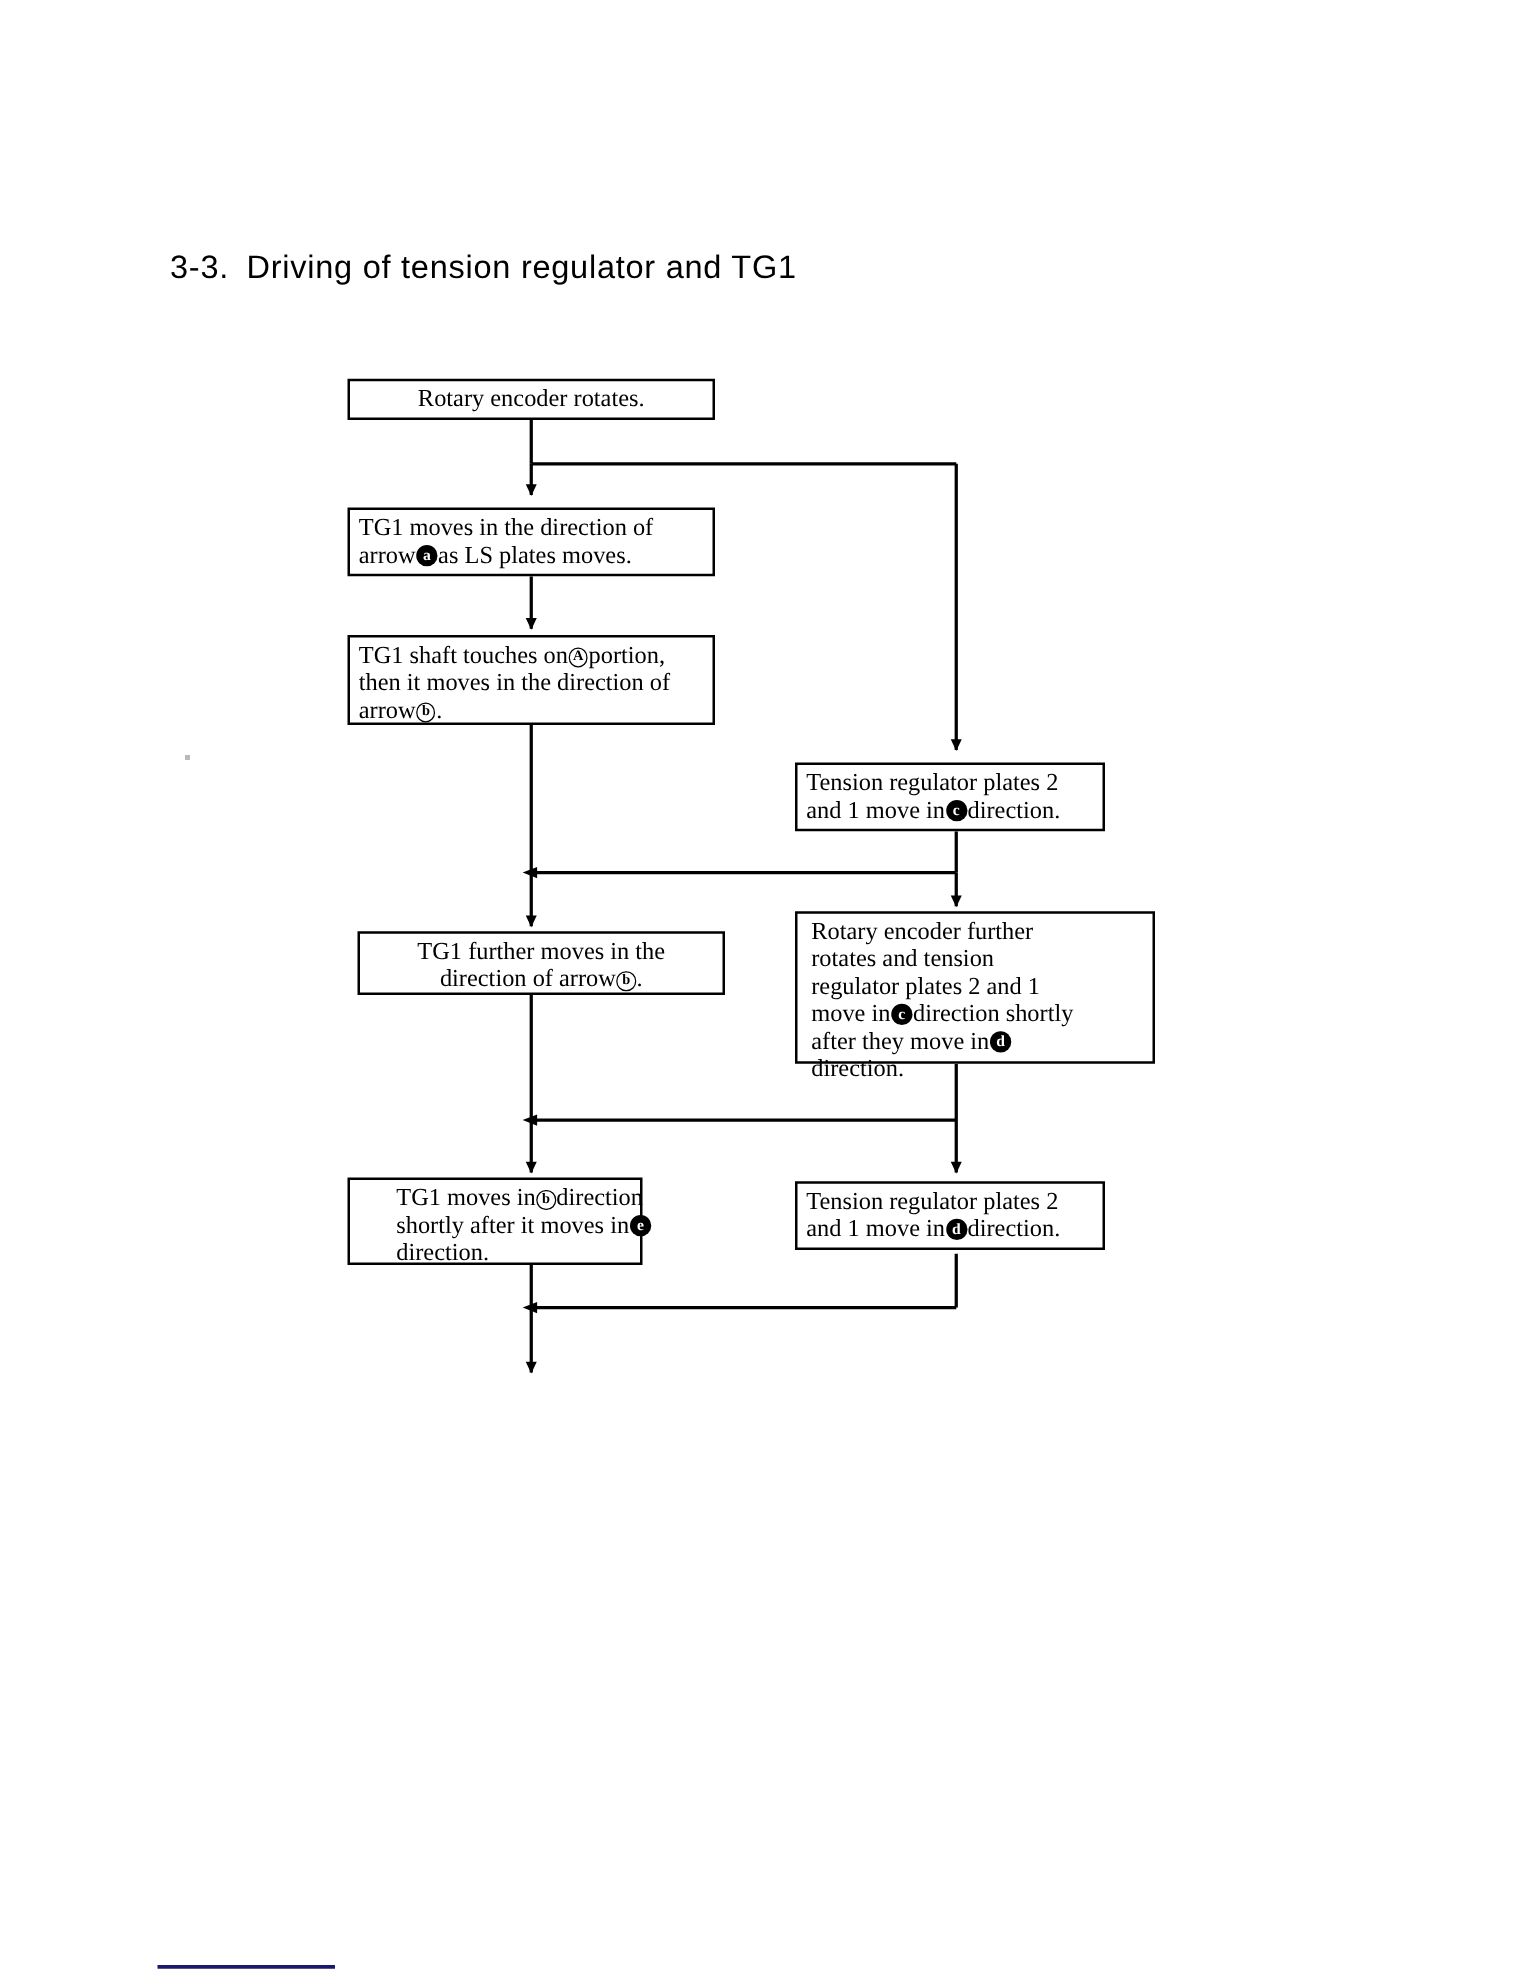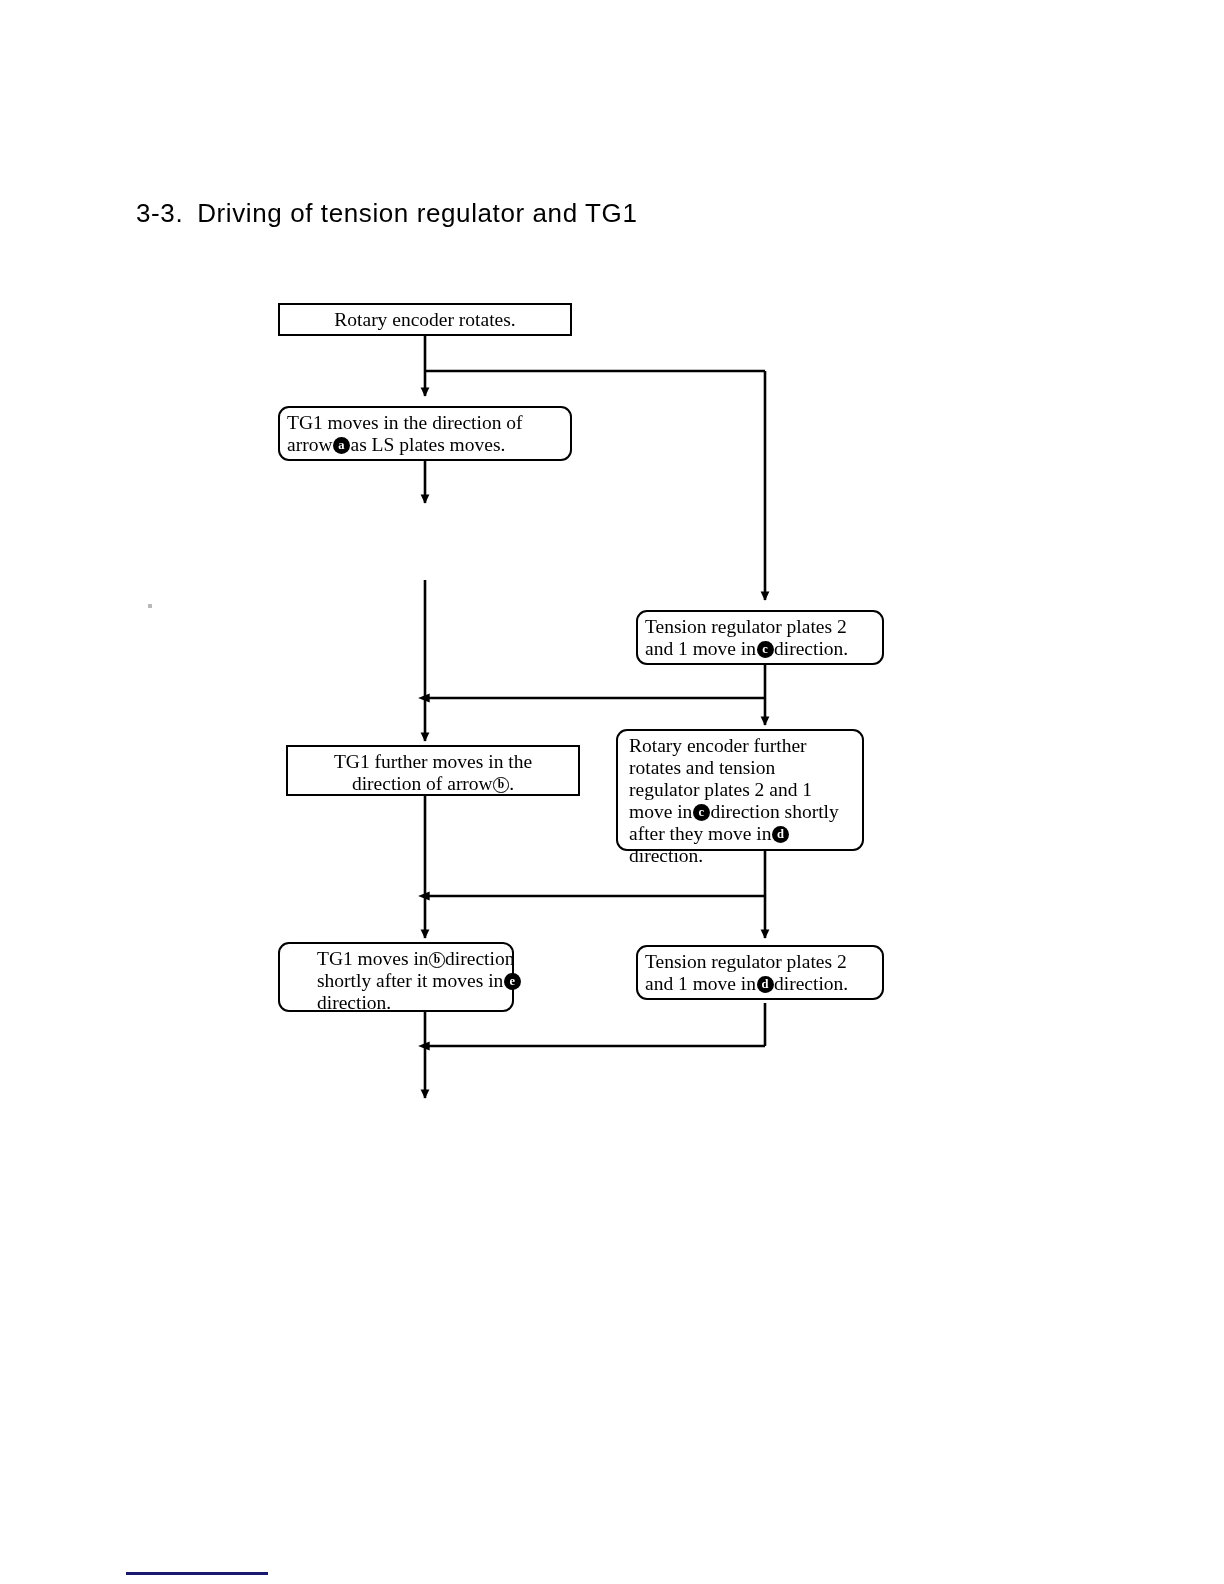--- a/index.html
+++ b/index.html
@@ -51,21 +51,21 @@
     box-sizing: border-box;
     border: 2.2px solid #000;
     background: #ffffff;
     font-size: 19.5px;
     line-height: 1.13;
     padding: 4px 7px 5px 7px;
     color: #000;
   }
   .node .ln { display: block; white-space: nowrap; }
   .node.center { text-align: center; }
-  .node.left { text-align: left; border-radius: 11px; }
+  .node.left { text-align: left; }
 
   
   .circ {
     display: inline-block;
     width: 17px;
     height: 17px;
     line-height: 17px;
     text-align: center;
     border-radius: 50%;
     font-size: 12.5px;
@@ -166,32 +166,37 @@
 
   <div class="node center" style="left:278px; top:303px; width:294px; height:33px; padding-top:4px;">
     <span class="ln"><span>Rotary encoder rotates.</span></span>
   </div>
 
   <div class="node left" style="left:278px; top:406px; width:294px; height:55px;">
     <span class="ln"><span>TG1 moves in the direction of</span></span>
     <span class="ln"><span>arrow</span><span class="circ filled">a</span><span>as LS plates moves.</span></span>
   </div>
 
+  <div class="node left" style="left:278px; top:508px; width:294px; height:72px;">
+    <span class="ln"><span>TG1 shaft touches on</span><span class="circ outline">A</span><span>portion,</span></span>
+    <span class="ln"><span>then it moves in the direction of</span></span>
+    <span class="ln"><span>arrow</span><span class="circ outline">b</span><span>.</span></span>
+  </div>
 
   <div class="node left" style="left:636px; top:610px; width:248px; height:55px;">
     <span class="ln"><span>Tension regulator plates 2</span></span>
     <span class="ln"><span>and 1 move in</span><span class="circ filled">c</span><span>direction.</span></span>
   </div>
 
   <div class="node center" style="left:286px; top:745px; width:294px; height:51px;">
     <span class="ln"><span>TG1 further moves in the</span></span>
     <span class="ln"><span>direction of arrow</span><span class="circ outline">b</span><span>.</span></span>
   </div>
 
-  <div class="node left" style="left:616px; top:729px; width:248px; height:122px;padding-left:11px;">
+  <div class="node left" style="left:636px; top:729px; width:288px; height:122px;padding-left:11px;">
     <span class="ln"><span>Rotary encoder further</span></span>
     <span class="ln"><span>rotates and tension</span></span>
     <span class="ln"><span>regulator plates 2 and 1</span></span>
     <span class="ln"><span>move in</span><span class="circ filled">c</span><span>direction shortly</span></span>
     <span class="ln"><span>after they move in</span><span class="circ filled">d</span></span>
     <span class="ln"><span>direction.</span></span>
   </div>
 
   <div class="node left" style="left:278px; top:942px; width:236px; height:70px;">
     <span class="ln"><span style="padding-left:30px;">TG1 moves in</span><span class="circ outline">b</span><span>direction</span></span>

